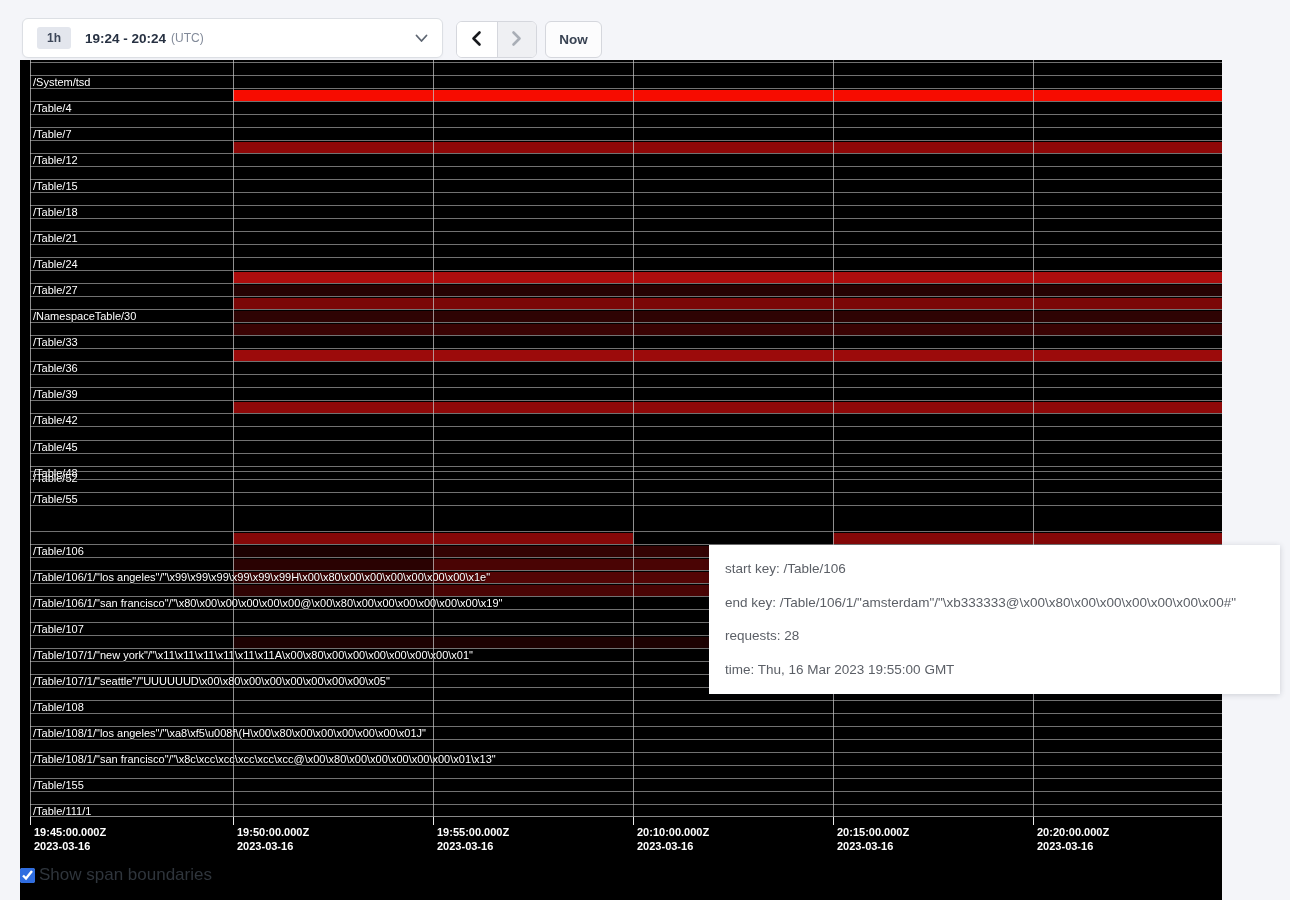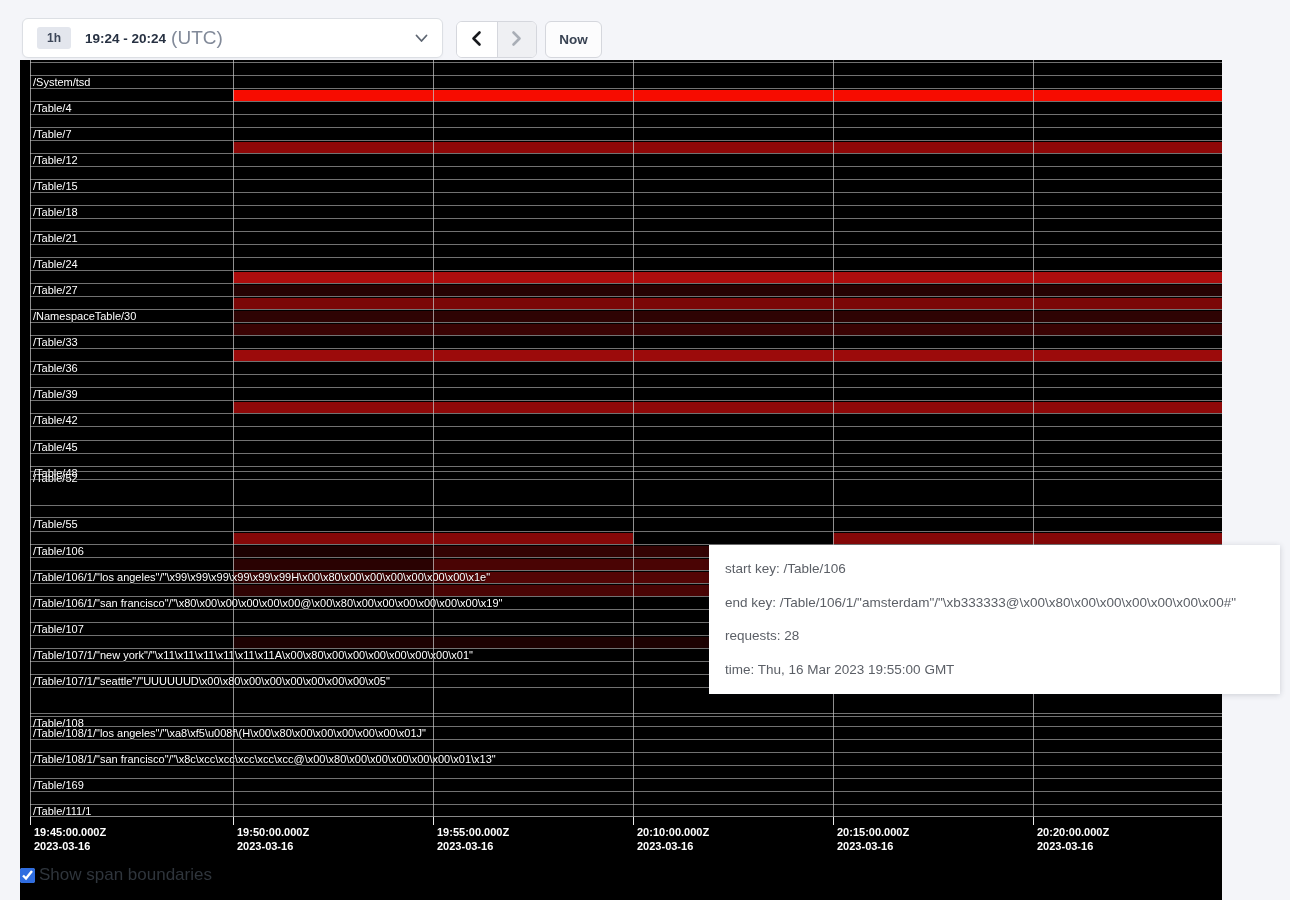--- a/index.html
+++ b/index.html
@@ -16,21 +16,21 @@
     position:absolute; left:22px; top:18px; width:421px; height:40px;
     background:#fff; border:1px solid #dcdfe4; border-radius:6px;
     display:flex; align-items:center; padding:0 14px; cursor:pointer;
     box-shadow:0 1px 2px rgba(40,50,70,0.04);
   }
   .preset-badge {
     background:#e3e6ed; color:#3d4759; font-size:12px; font-weight:bold;
     padding:4px 10px; border-radius:3px; margin-right:14px;
   }
   .range-text { font-size:13.5px; font-weight:bold; color:#273142; }
-  .range-zone { font-size:19px; color:#828a99; margin-left:5px; }
+  .range-zone { font-size:12px; color:#828a99; margin-left:5px; }
   .select-caret { margin-left:auto; display:flex; align-items:center; }
 
   .nav-group {
     position:absolute; left:456px; top:21px; height:37px; width:81px;
     display:flex; border:1px solid #d5d7dd; border-radius:6px; overflow:hidden;
     background:#fff;
   }
   .nav-btn {
     width:50%; height:100%; display:flex; align-items:center; justify-content:center;
     background:#fff; border:none; cursor:pointer;
@@ -195,21 +195,21 @@
       </div>
       <div class="hm-row" style="top: 390.52px; height: 13.02px;"></div>
       <div class="hm-row" style="top: 403.53px; height: 13.02px;">
         <div class="hm-label">/Table/48</div>
       </div>
       <div class="hm-row" style="top: 416.55px; height: 13.02px;"></div>
       <div class="hm-row" style="top: 409px; height: 13.02px;">
         <div class="hm-label">/Table/52</div>
       </div>
       <div class="hm-row" style="top: 442.59px; height: 13.02px;"></div>
-      <div class="hm-row" style="top: 455px; height: 13.02px;">
+      <div class="hm-row" style="top: 430px; height: 13.02px;">
         <div class="hm-label">/Table/55</div>
       </div>
       <div class="hm-row" style="top: 468.62px; height: 13.02px;">
         <div class="hm-band" style="left: 203px; width: 400px; background: rgb(133, 8, 8);"></div>
         <div class="hm-band" style="left: 803px; width: 389px; background: rgb(133, 8, 8);"></div>
       </div>
       <div class="hm-row" style="top: 481.64px; height: 13.02px;">
         <div class="hm-band" style="left: 203px; width: 200px; background: rgb(28, 1, 1);"></div>
         <div class="hm-band" style="left: 403px; width: 789px; background: rgb(51, 3, 3);"></div>
         <div class="hm-label">/Table/106</div>
@@ -238,34 +238,34 @@
         <div class="hm-band" style="left: 203px; width: 989px; background: rgb(29, 1, 1);"></div>
       </div>
       <div class="hm-row" style="top: 585.78px; height: 13.02px;">
         <div class="hm-label">/Table/107/1/"new york"/"\x11\x11\x11\x11\x11\x11A\x00\x80\x00\x00\x00\x00\x00\x00\x01"</div>
       </div>
       <div class="hm-row" style="top: 598.79px; height: 13.02px;"></div>
       <div class="hm-row" style="top: 611.81px; height: 13.02px;">
         <div class="hm-label">/Table/107/1/"seattle"/"UUUUUUD\x00\x80\x00\x00\x00\x00\x00\x00\x05"</div>
       </div>
       <div class="hm-row" style="top: 624.83px; height: 13.02px;"></div>
-      <div class="hm-row" style="top: 637.84px; height: 13.02px; margin-top: 16px;">
+      <div class="hm-row" style="top: 637.84px; height: 13.02px;">
         <div class="hm-label">/Table/108</div>
       </div>
       <div class="hm-row" style="top: 650.86px; height: 13.02px;"></div>
       <div class="hm-row" style="top: 663.88px; height: 13.02px;">
         <div class="hm-label">/Table/108/1/"los angeles"/"\xa8\xf5\u008f\(H\x00\x80\x00\x00\x00\x00\x00\x01J"</div>
       </div>
       <div class="hm-row" style="top: 676.9px; height: 13.02px;"></div>
       <div class="hm-row" style="top: 689.91px; height: 13.02px;">
         <div class="hm-label">/Table/108/1/"san francisco"/"\x8c\xcc\xcc\xcc\xcc\xcc@\x00\x80\x00\x00\x00\x00\x00\x01\x13"</div>
       </div>
       <div class="hm-row" style="top: 702.93px; height: 13.02px;"></div>
       <div class="hm-row" style="top: 715.95px; height: 13.02px;">
-        <div class="hm-label">/Table/169</div>
+        <div class="hm-label">/Table/155</div>
       </div>
       <div class="hm-row" style="top: 728.97px; height: 13.02px;"></div>
       <div class="hm-row" style="top: 741.98px; height: 13.02px;">
         <div class="hm-label">/Table/111/1</div>
       </div>
     </div>
   <div id="kv-grid">
       <div class="vgrid" style="left: 10px;"></div>
       <div class="vgrid" style="left: 213px;"></div>
       <div class="vgrid" style="left: 413px;"></div>

